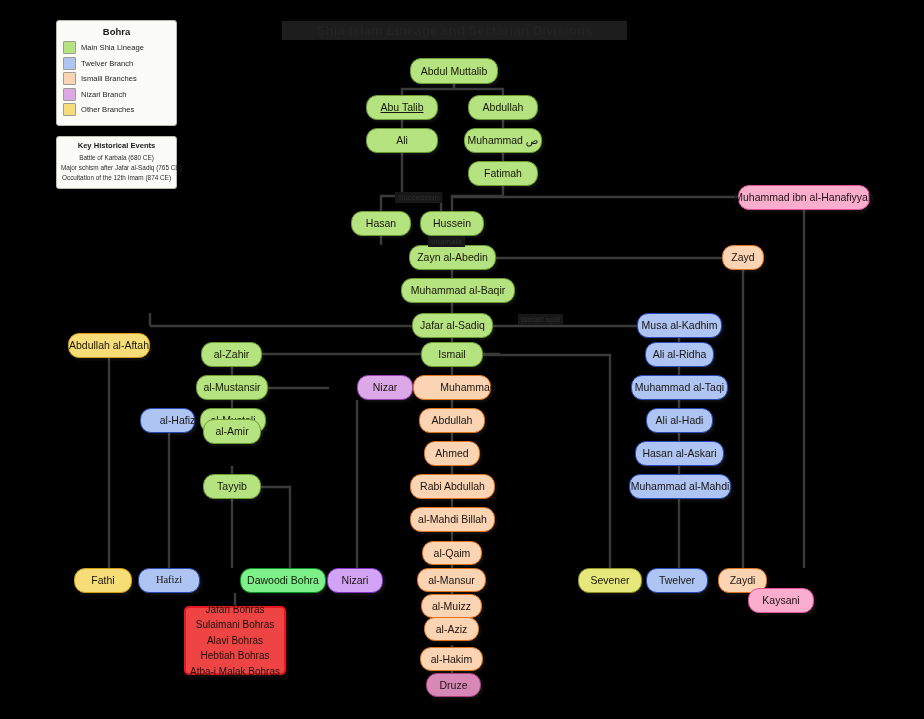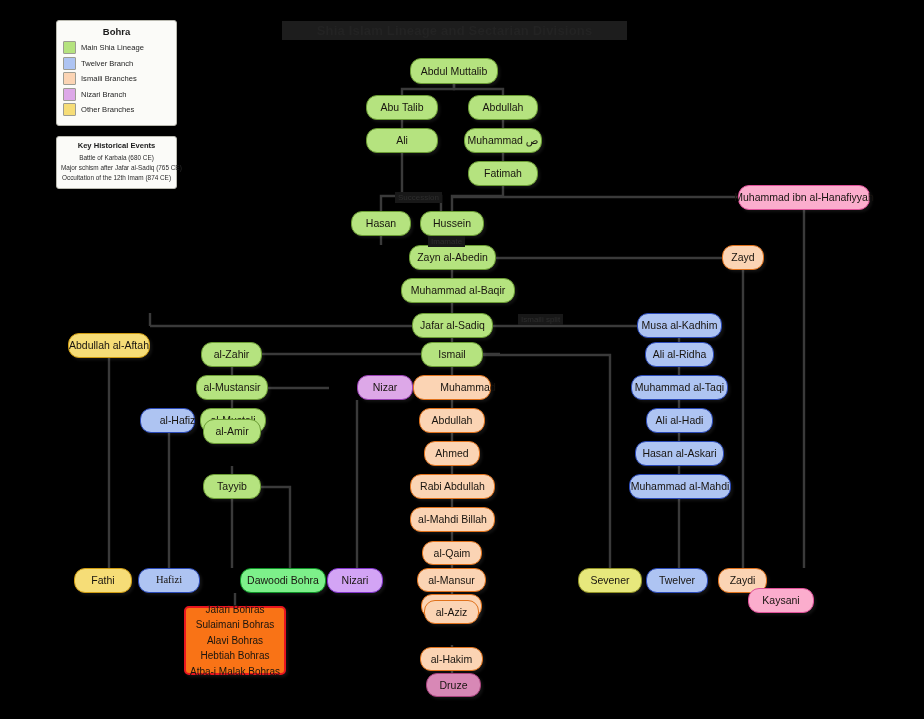--- a/index.html
+++ b/index.html
@@ -52,21 +52,21 @@
   .n-green   { background:#b5e37f; border-color:#6a9b33; }
   .n-blue    { background:#aec4f2; border-color:#2a49b8; }
   .n-peach   { background:#fbd4b4; border-color:#e0711b; }
   .n-purple  { background:#dda8e8; border-color:#9a3fb5; }
   .n-yellow  { background:#f6dd77; border-color:#cf9c12; }
   .n-pink    { background:#fbadcd; border-color:#e0509a; }
   .n-mauve   { background:#d888b6; border-color:#a8417c; }
   .n-olive   { background:#e7e87c; border-color:#909124; }
   .n-brgreen { background:#7df08a; border-color:#0e9426; }
   .n-brpurple{ background:#d3a4f5; border-color:#8033c9; }
-  .n-red     { background:#f97316; border-color:#e8161f; border-width:2.4px; border-radius:5px;
+  .n-red     { background:#ef4444; border-color:#e8161f; border-width:2.4px; border-radius:5px;
                flex-direction:column; justify-content:center; white-space:normal; }
 
   .node .lbl { display:block; }
   .n-red .lbl { line-height: 1.55; font-size: 10px; }
 
   
   #title {
     position: absolute;
     left: 282px; top: 21px;
     width: 345px; height: 19px;
@@ -239,21 +239,21 @@
         <div class="ev-item">Battle of Karbala (680 CE)</div>
         <div class="ev-item">Major schism after Jafar al-Sadiq (765 CE)</div>
         <div class="ev-item">Occultation of the 12th Imam (874 CE)</div>
       </div>
   </div>
 
   <div id="nodes-layer">
       <div class="node n-green" style="left: 410px; top: 58px; width: 88px; height: 26px;">
         <span class="lbl">Abdul Muttalib</span>
       </div>
-      <div class="node n-green" style="left: 366px; top: 95px; width: 72px; height: 25px;">
+      <div class="node n-green" style="left: 366px; top: 95px; width: 72px; height: 25px; text-decoration: underline;">
         <span class="lbl">Abu Talib</span>
       </div>
       <div class="node n-green" style="left: 468px; top: 95px; width: 70px; height: 25px;">
         <span class="lbl">Abdullah</span>
       </div>
       <div class="node n-green" style="left: 366px; top: 128px; width: 72px; height: 25px;">
         <span class="lbl">Ali</span>
       </div>
       <div class="node n-green" style="left: 464px; top: 128px; width: 78px; height: 25px;">
         <span class="lbl">Muhammad ص</span>
@@ -368,21 +368,21 @@
       </div>
       <div class="node n-pink" style="left: 748px; top: 568px; width: 66px; height: 25px; margin-top: 20px;">
         <span class="lbl">Kaysani</span>
       </div>
       <div class="node n-peach" style="left: 417px; top: 568px; width: 69px; height: 24px;">
         <span class="lbl">al-Mansur</span>
       </div>
       <div class="node n-peach" style="left: 421px; top: 594px; width: 61px; height: 24px;">
         <span class="lbl">al-Muizz</span>
       </div>
-      <div class="node n-peach" style="left: 424px; top: 600px; width: 55px; height: 24px;">
+      <div class="node n-peach" style="left: 424px; top: 617px; width: 55px; height: 24px;">
         <span class="lbl">al-Aziz</span>
       </div>
       <div class="node n-peach" style="left: 420px; top: 647px; width: 63px; height: 24px;">
         <span class="lbl">al-Hakim</span>
       </div>
       <div class="node n-mauve" style="left: 426px; top: 673px; width: 55px; height: 24px;">
         <span class="lbl">Druze</span>
       </div>
       <div class="node n-red" style="left: 184px; top: 606px; width: 102px; height: 69px;">
         <span class="lbl">Jafari Bohras</span>

